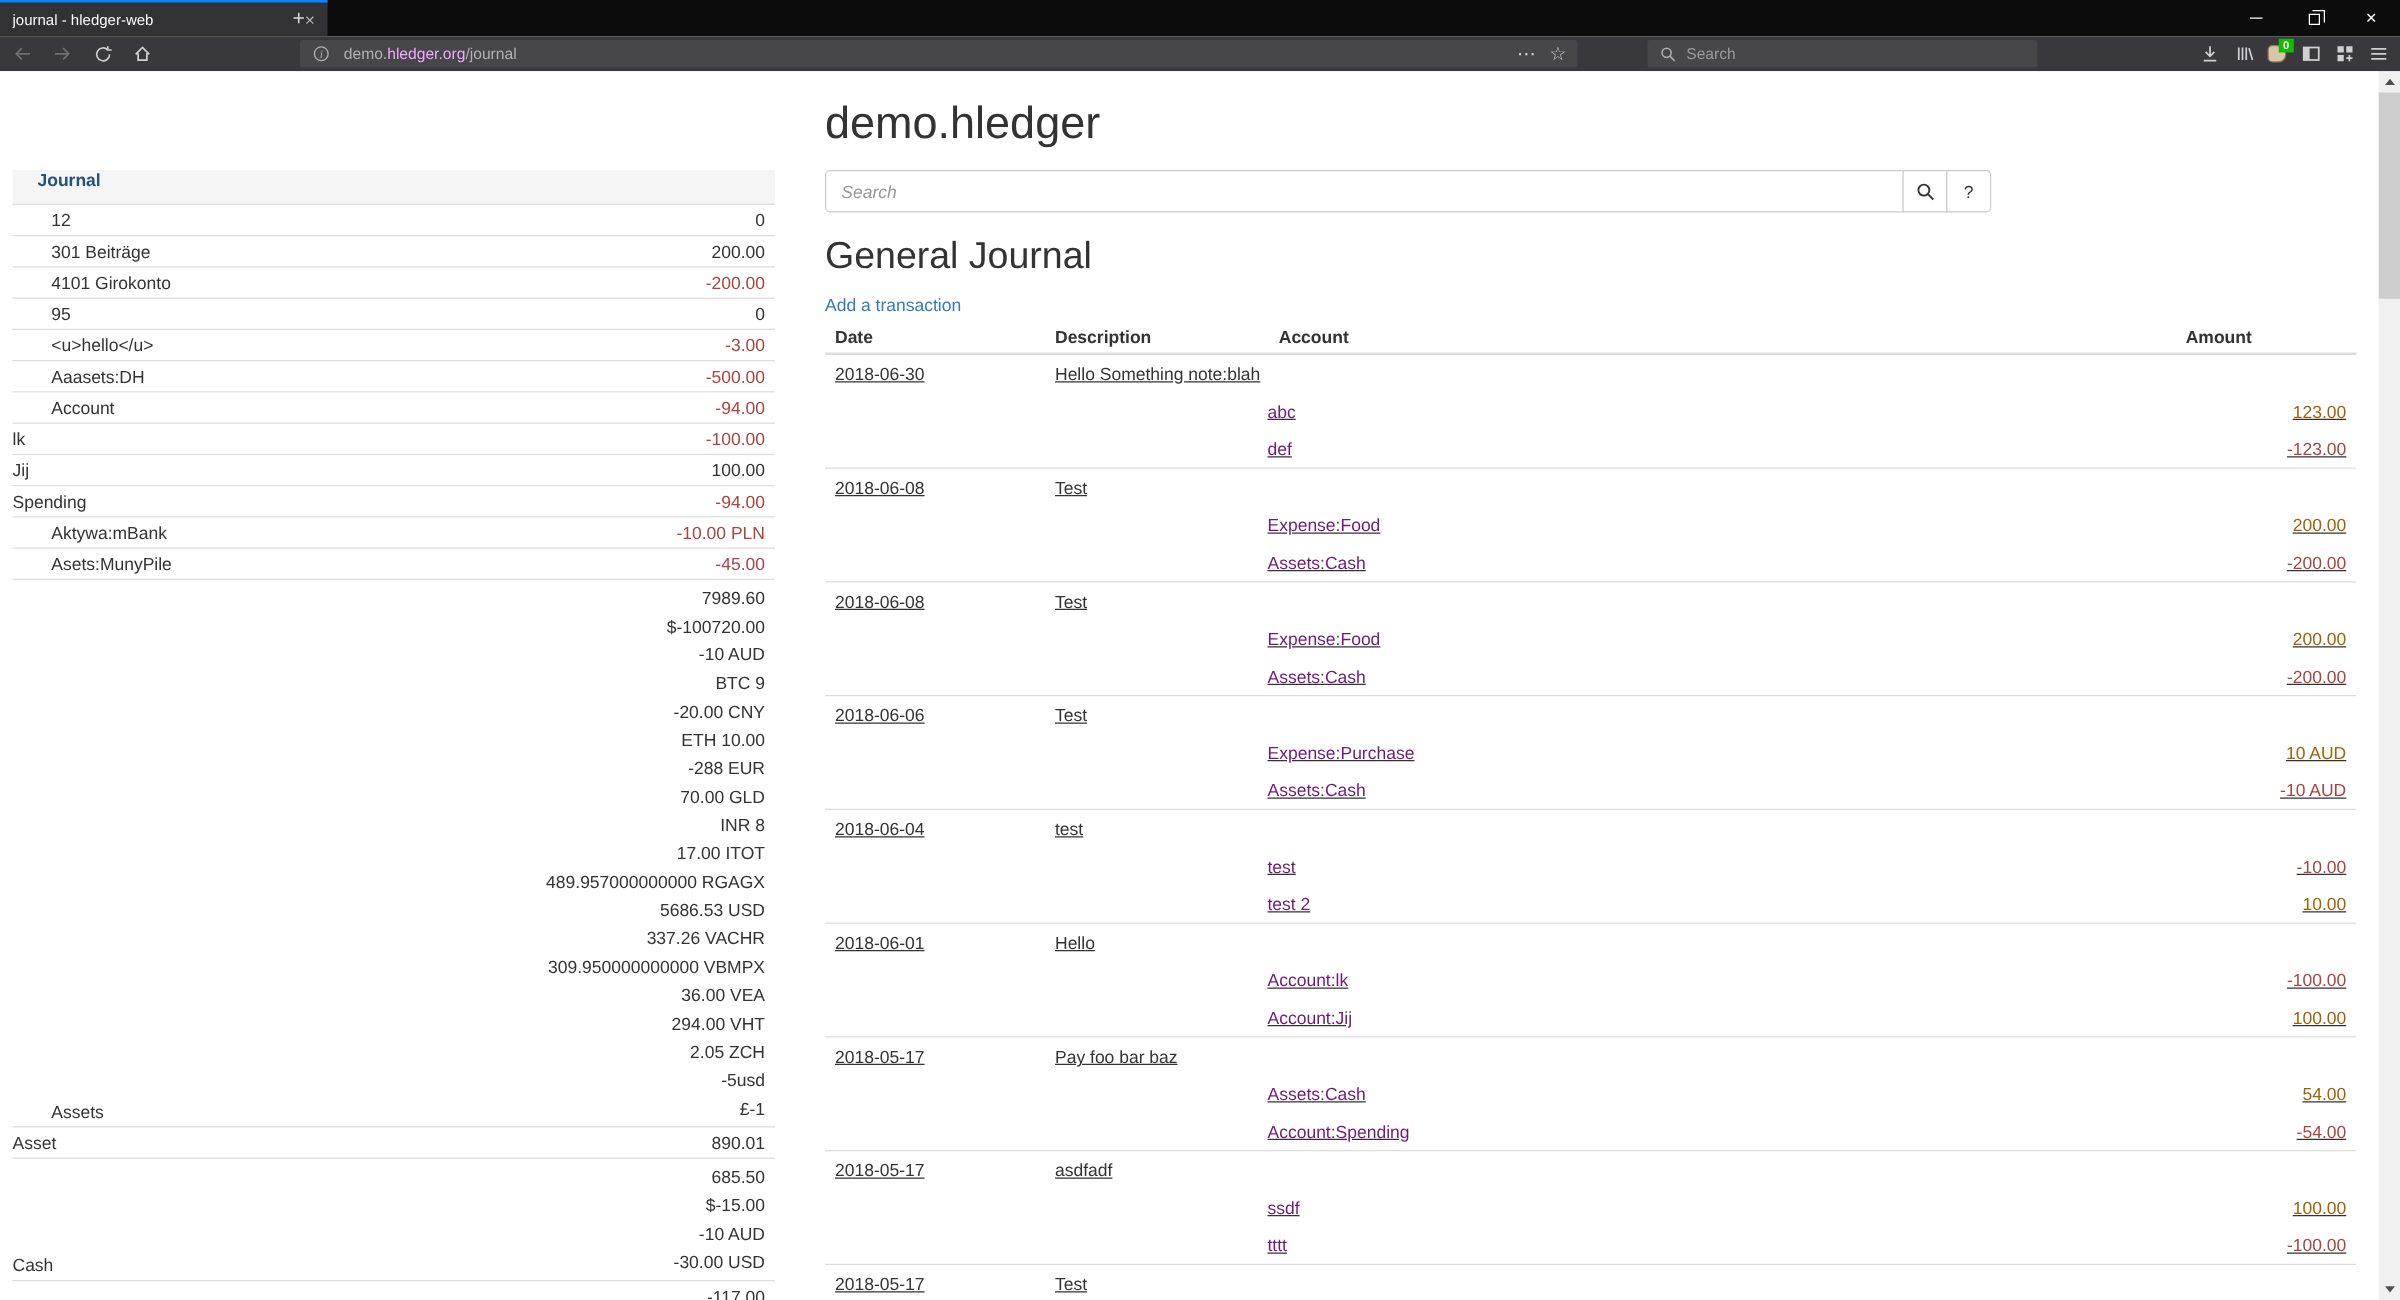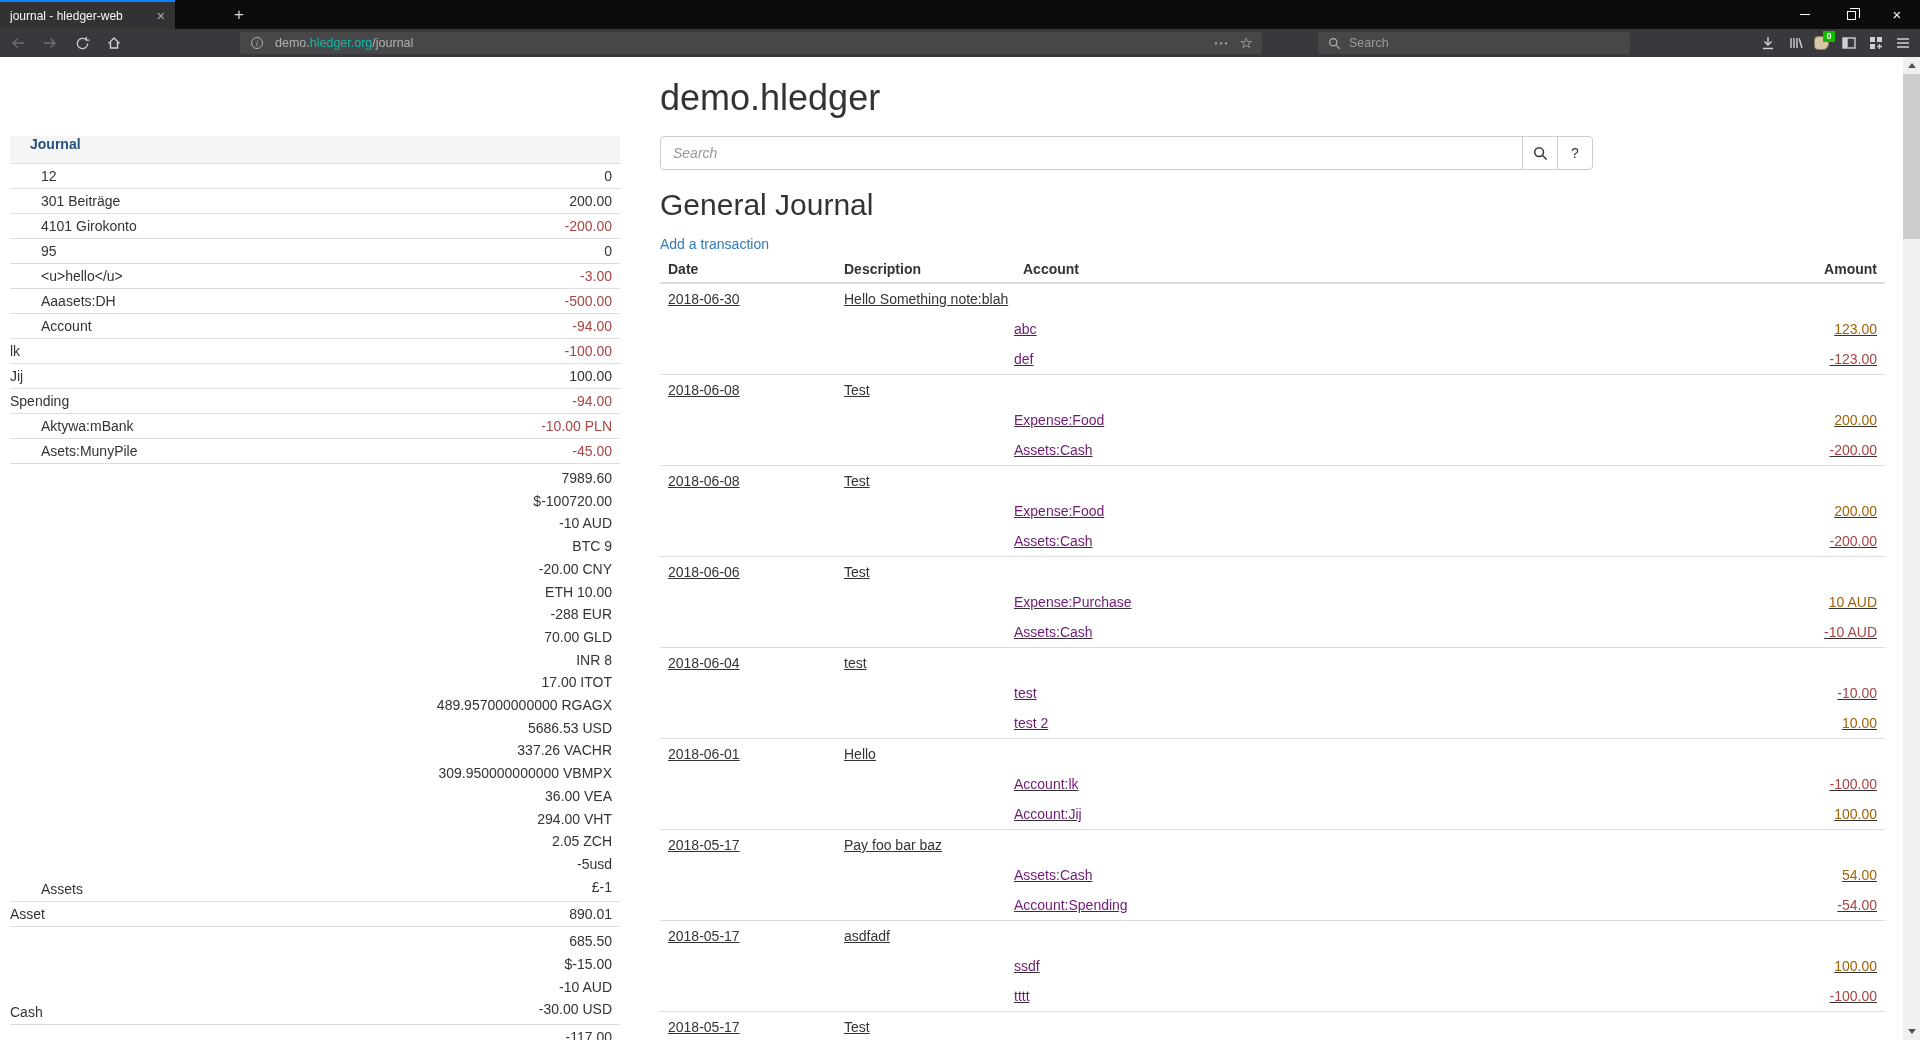--- a/index.html
+++ b/index.html
@@ -1,21 +1,21 @@
 <!DOCTYPE html>
 <html><head>
 <meta charset="utf-8">
 <style>
   * { margin:0; padding:0; box-sizing:border-box; }
   html,body { width:1920px; height:1040px; overflow:hidden; background:#fff;
               font-family:"Liberation Sans", sans-serif; }
 
   
   .tabbar { position:absolute; top:0; left:0; width:1920px; height:29px; background:#0c0c0d; }
-  .tab { position:absolute; left:0; top:0; width:175px; height:29px; background:#323234;
+  .tab { position:absolute; left:0; top:0; width:262px; height:29px; background:#323234;
          border-top:2px solid #0a84ff; display:flex; align-items:center;
          color:#f9f9fa; font-size:12px; padding:0 8px 0 10px; }
   .tab-title { flex:1; white-space:nowrap; overflow:hidden; }
   .tab-close { color:#b1b1b3; font-size:14px; padding:0 2px; cursor:default; }
   .newtab { position:absolute; left:224px; top:0; width:30px; height:29px; display:flex;
             align-items:center; justify-content:center; color:#d7d7db; font-size:17px; }
   .win-controls { position:absolute; right:0; top:0; height:29px; display:flex; }
   .win-btn { width:46px; height:29px; display:flex; align-items:center; justify-content:center; color:#fff; }
   .min-glyph { width:10px; height:1px; background:#fff; display:block; }
   .restore-glyph { width:9px; height:9px; border:1px solid #fff; position:relative; margin-top:2px; }
@@ -27,21 +27,21 @@
   .nav-icon { position:absolute; top:0; width:28px; height:28px; display:flex; align-items:center;
               justify-content:center; }
   .nav-icon svg { stroke:#cfcfd1; fill:none; stroke-width:1.4; }
   .nav-icon.disabled svg { stroke:#6f6f73; }
 
   .urlbar { position:absolute; left:240px; top:3px; width:1022px; height:22px; background:#474749;
             border-radius:2px; display:flex; align-items:center; font-size:12.5px; color:#b1b1b3; }
   .info-icon { width:12px; height:12px; border:1px solid #b1b1b3; border-radius:50%; margin:0 12px 0 11px;
                font-size:9px; color:#b1b1b3; display:flex; align-items:center; justify-content:center;
                font-family:"Liberation Serif", serif; font-style:italic; }
-  .url-domain { color:#14b8a6; }
+  .url-domain { color:#f0abfc; }
   .url-right { margin-left:auto; display:flex; align-items:center; }
   .dots-icon { color:#d0d0d2; font-size:15px; letter-spacing:1px; margin-right:10px; }
   .star-icon { color:#d0d0d2; font-size:15px; margin-right:9px; }
 
   .searchbar { position:absolute; left:1318px; top:3px; width:312px; height:22px; background:#474749;
                border-radius:2px; display:flex; align-items:center; font-size:12.5px; color:#9a9a9e; }
   .searchbar svg { stroke:#b1b1b3; fill:none; stroke-width:1.5; margin:0 8px 0 10px; }
 
   .chrome-right { position:absolute; right:4px; top:0; height:28px; display:flex; align-items:center; }
   .cr-icon { width:27px; height:28px; display:flex; align-items:center; justify-content:center; position:relative; }
@@ -92,21 +92,21 @@
          display:flex; align-items:center; justify-content:center; font-size:14px; color:#333;
          font-family:"Liberation Sans",sans-serif; }
   .btn:last-child { border-radius:0 4px 4px 0; }
   .btn svg { stroke:#333; fill:none; stroke-width:1.6; }
   h2.journal-heading { font-size:30px; font-weight:400; color:#333; margin-top:18px; }
   .add-link { display:inline-block; margin-top:14px; color:#337ab7; font-size:14px; }
 
   .tx-table { margin-top:4px; width:1225px; }
   .thead { display:grid; grid-template-columns:176px 179px 1fr 220px; border-bottom:2px solid #ddd; }
   .thead > div { font-weight:bold; padding:5px 8px; line-height:16px; }
-  .th-amount { text-align:right; }
+  .th-amount { text-align:center; }
   .tx { border-top:1px solid #ddd;text-decoration:underline; }
   .tx:first-of-type { border-top:none; }
   .tx-title { display:grid; grid-template-columns:176px 1fr; padding:5px 0; }
   .tx-date, .tx-desc { padding:0 8px; line-height:20px; color:#333; }
   .tx-posting { display:flex; justify-content:space-between; padding:5px 8px 5px 354px; }
   .tx-posting a { color:#701a75; line-height:20px; }
   .p-amt { line-height:20px; color:#a16207; }
 </style>
 </head>
 <body>

